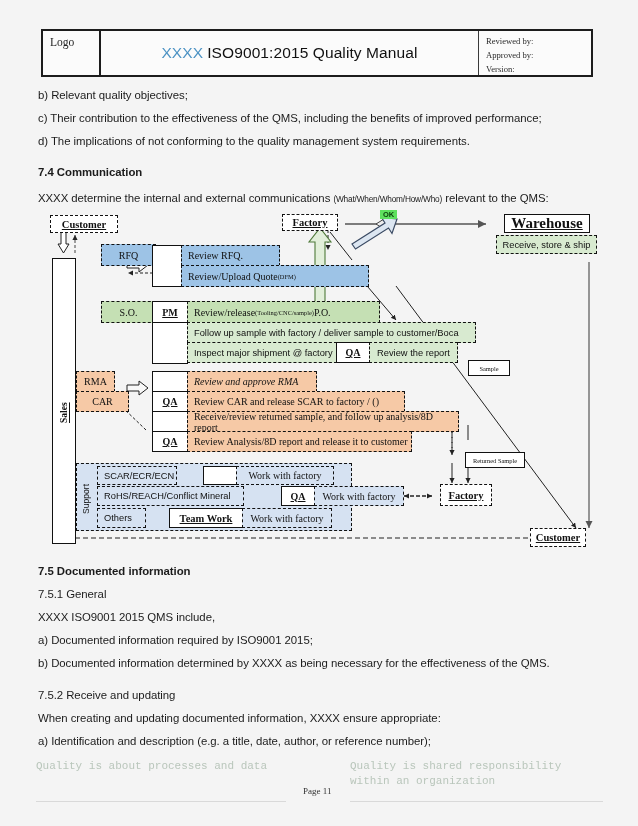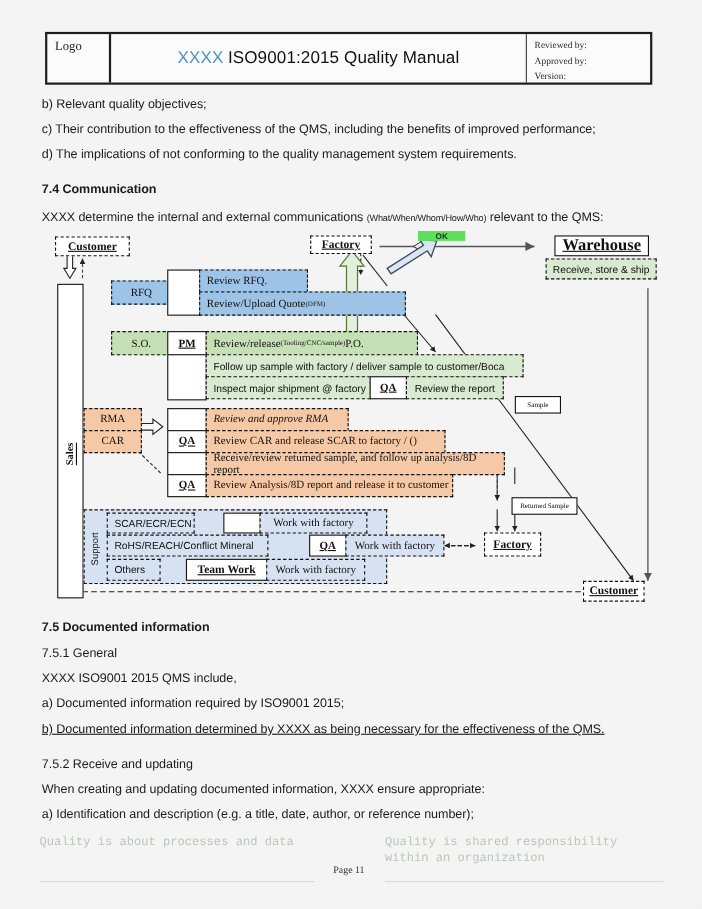--- a/index.html
+++ b/index.html
@@ -128,21 +128,21 @@
     font-family: "Liberation Sans", sans-serif;
     font-size: 8.6px;
   }
   .oklabel {
     position: absolute;
     font-family: "Liberation Sans", sans-serif;
     font-size: 7.5px;
     font-weight: bold;
     background: #5ee05e;
     color: #0b3d0b;
-    padding: 0 16px;
+    padding: 0 3px;
   }
 
   
   .foot {
     position: absolute;
     font-family: "Liberation Mono", monospace;
     font-size: 11px;
     line-height: 1.35;
     color: #b9c6bb;
   }
@@ -255,42 +255,42 @@
 
     <div class="node dashed white ctr ul" style="left:50px; top:215px; width:68px; height:18px; font-size:10.5px;">Customer</div>
 
     <div class="node dashed white ctr ul" style="left:282px; top:214px; width:56px; height:17px; font-size:10.5px;">Factory</div>
 
     <div class="oklabel" style="left:380px; top:210px;">OK</div>
 
     <div class="node solid white ctr ul" style="left:504px; top:214px; width:86px; height:19px; font-size:15px;">Warehouse</div>
     <div class="node dashed greenl ctr sans" style="left:496px; top:235px; width:101px; height:19px;">Receive, store &amp; ship</div>
 
-    <div class="node dashed blue ctr" style="left:101px; top:255px; width:55px; height:22px;">RFQ</div>
+    <div class="node dashed blue ctr" style="left:101px; top:244px; width:55px; height:22px;">RFQ</div>
     <div class="node solid white" style="left:152px; top:245px; width:30px; height:42px;"></div>
     <div class="node dashed blue pad" style="left:181px; top:245px; width:99px; height:21px;">Review RFQ.</div>
     <div class="node dashed blue pad" style="left:181px; top:265px; width:188px; height:22px;">
         <span>Review/Upload Quote </span>
         <span class="tiny">(DFM)</span>
       </div>
 
     <div class="node dashed green ctr" style="left:101px; top:301px; width:55px; height:22px;">S.O.</div>
     <div class="node solid white ctr ul" style="left:152px; top:301px; width:36px; height:22px; font-size:10px;">PM</div>
     <div class="node solid white" style="left:152px; top:322px; width:36px; height:42px;"></div>
     <div class="node dashed green pad" style="left:187px; top:301px; width:193px; height:22px;">
         <span>Review/release </span>
         <span class="tiny">(Tooling/CNC/sample)</span>
         <span> P.O.</span>
       </div>
     <div class="node dashed greenl pad sans" style="left:187px; top:322px; width:289px; height:21px;">Follow up sample with factory / deliver sample to customer/Boca</div>
     <div class="node dashed greenl pad sans" style="left:187px; top:342px; width:150px; height:21px;">Inspect major shipment @ factory</div>
     <div class="node solid white ctr ul" style="left:336px; top:342px; width:34px; height:21px;">QA</div>
     <div class="node dashed greenl ctr sans" style="left:369px; top:342px; width:89px; height:21px;">Review the report</div>
 
-    <div class="node dashed orange ctr" style="left:76px; top:371px; width:53px; height:21px;">RMA</div>
+    <div class="node dashed orange ctr" style="left:76px; top:371px; width:39px; height:21px;">RMA</div>
     <div class="node dashed orange ctr" style="left:76px; top:391px; width:53px; height:21px;">CAR</div>
 
     <div class="node solid white" style="left:152px; top:371px; width:36px; height:21px;"></div>
     <div class="node solid white ctr ul" style="left:152px; top:391px; width:36px; height:21px;">QA</div>
     <div class="node solid white" style="left:152px; top:411px; width:36px; height:21px;"></div>
     <div class="node solid white ctr ul" style="left:152px; top:431px; width:36px; height:21px;">QA</div>
 
     <div class="node dashed orange pad" style="left:187px; top:371px; width:130px; height:21px;font-style:italic;">Review and approve RMA</div>
     <div class="node dashed orange pad" style="left:187px; top:391px; width:218px; height:21px;">Review CAR and release SCAR to factory / ()</div>
     <div class="node dashed orange pad" style="left:187px; top:411px; width:272px; height:21px;">Receive/review returned sample, and follow up analysis/8D report</div>
@@ -315,21 +315,21 @@
     <div class="node solid white ctr tiny" style="left:465px; top:452px; width:60px; height:16px;">Returned Sample</div>
 
     <div class="node dashed white ctr ul" style="left:440px; top:484px; width:52px; height:22px; font-size:10.5px;">Factory</div>
     <div class="node dashed white ctr ul" style="left:530px; top:528px; width:56px; height:19px; font-size:10.5px;">Customer</div>
   </div>
 
   <div class="para bold" style="left:38px; top:565px;">7.5 Documented information</div>
   <div class="para" style="left:38px; top:588px;">7.5.1 General</div>
   <div class="para" style="left:38px; top:611px;">XXXX ISO9001 2015 QMS include,</div>
   <div class="para" style="left:38px; top:634px;">a) Documented information required by ISO9001 2015;</div>
-  <div class="para" style="left:38px; top:657px;text-decoration:underline;">b) Documented information determined by XXXX as being necessary for the effectiveness of the QMS.</div>
+  <div class="para" style="left:38px; top:657px;">b) Documented information determined by XXXX as being necessary for the effectiveness of the QMS.</div>
   <div class="para" style="left:38px; top:689px;">7.5.2 Receive and updating</div>
   <div class="para" style="left:38px; top:712px;text-align:center;">When creating and updating documented information, XXXX ensure appropriate:</div>
   <div class="para" style="left:38px; top:735px;">a) Identification and description (e.g. a title, date, author, or reference number);</div>
 
   <div class="foot" style="left:36px; top:759px; width:250px;">Quality is about processes and data</div>
   <div class="foot" style="left:350px; top:759px; width:240px; text-align:left;">Quality is shared responsibility within an organization</div>
   <div class="pagenum" style="left:303px; top:786px;">Page 11</div>
   <div class="foot-rule" style="left:36px; top:801px; width:250px;"></div>
   <div class="foot-rule" style="left:350px; top:801px; width:253px;"></div>
 

